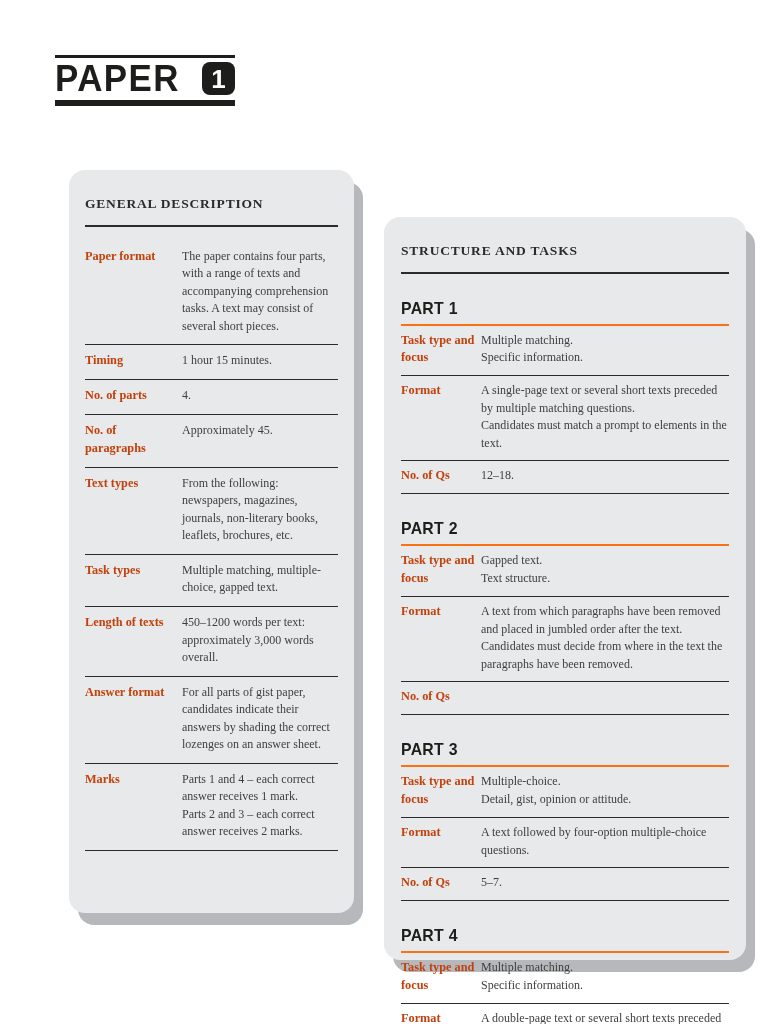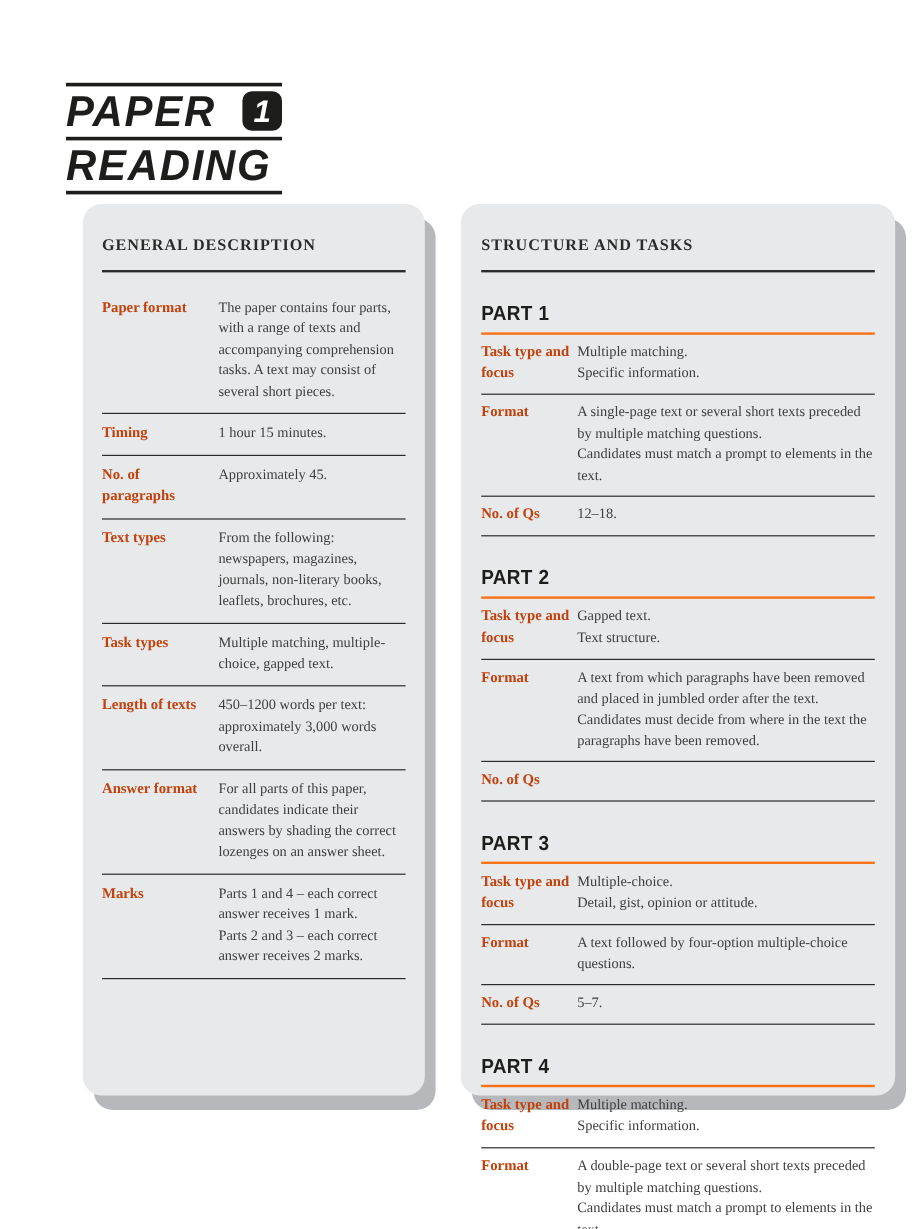--- a/index.html
+++ b/index.html
@@ -5,21 +5,21 @@
   * { margin:0; padding:0; box-sizing:border-box; }
   html,body { background:#ffffff; }
   body {
     width:768px; height:1024px;
     font-family:"Liberation Serif","DejaVu Serif",serif;
     position:relative; overflow:hidden;
   }
   .page { position:absolute; inset:0; }
 
   
-  .title-block { position:absolute; left:55px; top:69px; width:180px;font-style:italic; }
+  .title-block { position:absolute; left:55px; top:55px; width:180px; }
   .t-rule { height:3px; background:#1d1d1b; }
   .title-row { display:flex; align-items:center; justify-content:space-between; padding:4px 0 5px; }
   .title-text {
     font-family:"Liberation Sans","DejaVu Sans",sans-serif;
     font-weight:800; font-size:36px; line-height:33px; letter-spacing:1.5px;
     color:#1d1d1b; display:inline-block; transform:scaleX(0.97); transform-origin:left center;
     white-space:nowrap;
   }
   .paper-number-badge {
     width:33px; height:33px; background:#1d1d1b; border-radius:8px;
@@ -31,21 +31,21 @@
   }
 
   
   .panels { position:absolute; left:45px; top:170px; display:flex; gap:30px; align-items:flex-start;padding-left:24px; }
   .panel {
     background:#e8e9ea; border-radius:16px;
     box-shadow:9px 12px 0 0 #b6b8bb;
     height:743px;
   }
   .panel-left  { width:285px; padding:0 16px; }
-  .panel-right { width:362px; padding:0 17px; }
+  .panel-right { width:362px; padding:0 17px;margin-top:47px; }
 
   .panel h2 {
     font-size:13.5px; font-weight:bold; letter-spacing:0.8px;
     color:#2b2b2b; padding-top:26px;
   }
   .heading-rule { height:1.5px; background:#2b2b2b; margin-top:13px; }
 
   
   .desc-table { margin-top:14px; border-bottom:1.5px solid #2b2b2b; }
   .row { display:grid; padding:7px 0 9px; }
@@ -76,42 +76,43 @@
 
   <header class="title-block">
     <div class="t-rule"></div>
     <div class="title-row">
       <span class="title-text">PAPER</span>
       <span class="paper-number-badge">
         <span>1</span>
       </span>
     </div>
     <div class="t-rule"></div>
-    <div class="title-row">
-      <span class="title-text">READING</span>
-    </div>
     <div class="t-rule"></div>
   </header>
 
   <main class="panels">
 
     <section class="panel panel-left">
       <h2>GENERAL DESCRIPTION</h2>
       <div class="heading-rule"></div>
       <div class="desc-table">
   <div class="row">
     <div class="row-label">Paper format</div>
     <div class="row-value">The paper contains four parts, with a range of texts and accompanying comprehension tasks. A text may consist of several short pieces.</div>
   </div>
 
   <div class="row">
     <div class="row-label">Timing</div>
     <div class="row-value">1 hour 15 minutes.</div>
   </div>
 
+  <div class="row">
+    <div class="row-label">No. of parts</div>
+    <div class="row-value">4.</div>
+  </div>
 
   <div class="row">
     <div class="row-label">No. of paragraphs</div>
     <div class="row-value">Approximately 45.</div>
   </div>
 
   <div class="row">
     <div class="row-label">Text types</div>
     <div class="row-value">From the following: newspapers, magazines, journals, non-literary books, leaflets, brochures, etc.</div>
   </div>
@@ -121,21 +122,21 @@
     <div class="row-value">Multiple matching, multiple-choice, gapped text.</div>
   </div>
 
   <div class="row">
     <div class="row-label">Length of texts</div>
     <div class="row-value">450–1200 words per text: approximately 3,000 words overall.</div>
   </div>
 
   <div class="row">
     <div class="row-label">Answer format</div>
-    <div class="row-value">For all parts of this paper, candidates indicate their answers by shading the correct lozenges on an answer sheet.</div>
+    <div class="row-value">For all parts of gist paper, candidates indicate their answers by shading the correct lozenges on an answer sheet.</div>
   </div>
 
   <div class="row">
     <div class="row-label">Marks</div>
     <div class="row-value">Parts 1 and 4 – each correct answer receives 1 mark.
 Parts 2 and 3 – each correct answer receives 2 marks.</div>
   </div>
 </div>
     </section>
 

